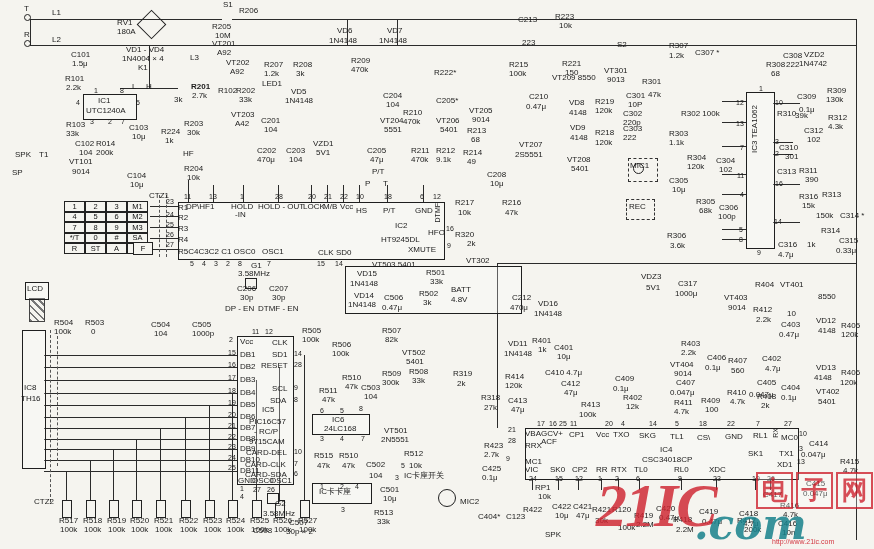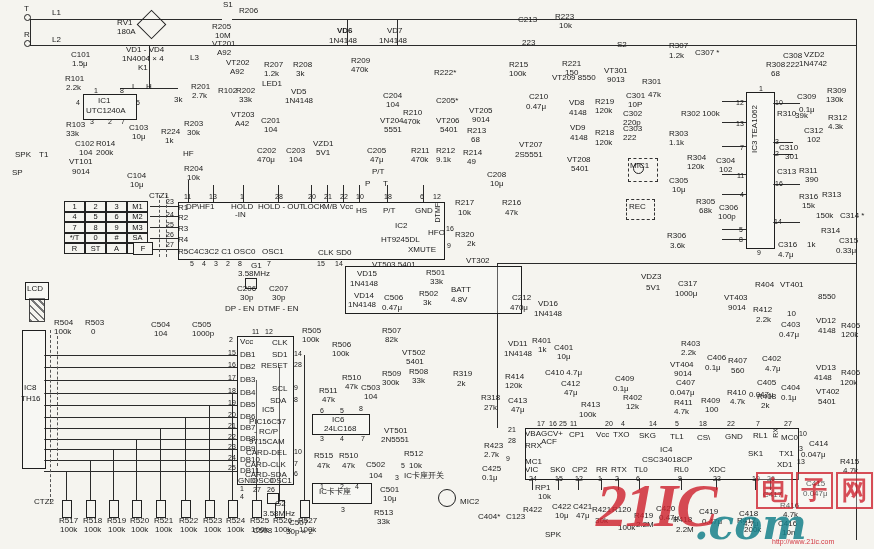--- a/index.html
+++ b/index.html
@@ -169,21 +169,21 @@
     <div class="lbl" style="left: 65px; top: 75px;">R101</div>
     <div class="lbl" style="left: 66px; top: 84px;">2.2k</div>
     <div class="lbl" style="left: 138px; top: 64px;">K1</div>
     <div class="lbl" style="left: 132px; top: 83px;">L</div>
     <div class="lbl" style="left: 146px; top: 83px;">H</div>
     <div class="lbl" style="left: 190px; top: 54px;">L3</div>
     <div class="lbl" style="left: 226px; top: 59px; text-align: center;">VT202</div>
     <div class="lbl" style="left: 230px; top: 68px;">A92</div>
     <div class="lbl" style="left: 170px; top: 87px; padding-left: 48px;">R102</div>
     <div class="lbl" style="left: 174px; top: 96px;">3k</div>
-    <div class="lbl" style="left: 191px; top: 83px;">R201</div>
+    <div class="lbl" style="left: 191px; top: 83px; font-weight: bold;">R201</div>
     <div class="lbl" style="left: 192px; top: 92px;">2.7k</div>
     <div class="lbl" style="left: 98px; top: 97px;">IC1</div>
     <div class="lbl" style="left: 86px; top: 107px;">UTC1240A</div>
     <div class="lbl" style="left: 94px; top: 87px; font-size: 7px;">1</div>
     <div class="lbl" style="left: 120px; top: 87px; font-size: 7px;">8</div>
     <div class="lbl" style="left: 76px; top: 99px; font-size: 7px;">4</div>
     <div class="lbl" style="left: 136px; top: 99px; font-size: 7px;">5</div>
     <div class="lbl" style="left: 90px; top: 118px; font-size: 7px;">3</div>
     <div class="lbl" style="left: 108px; top: 118px; font-size: 7px;">2</div>
     <div class="lbl" style="left: 121px; top: 118px; font-size: 7px;">7</div>
@@ -221,21 +221,21 @@
     <div class="lbl" style="left: 316px; top: 149px;">5V1</div>
     <div class="lbl" style="left: 15px; top: 151px;">SPK</div>
     <div class="lbl" style="left: 39px; top: 151px;">T1</div>
     <div class="lbl" style="left: 69px; top: 158px;">VT101</div>
     <div class="lbl" style="left: 72px; top: 168px;">9014</div>
     <div class="lbl" style="left: 12px; top: 169px; text-align: right;">SP</div>
     <div class="lbl" style="left: 127px; top: 172px;">C104</div>
     <div class="lbl" style="left: 130px; top: 181px;">10μ</div>
     <div class="lbl" style="left: 184px; top: 165px;">R204</div>
     <div class="lbl" style="left: 187px; top: 174px;">10k</div>
-    <div class="lbl" style="left: 337px; top: 27px; font-weight: bold;">VD6</div>
+    <div class="lbl" style="left: 337px; top: 27px;">VD6</div>
     <div class="lbl" style="left: 329px; top: 37px;">1N4148</div>
     <div class="lbl" style="left: 387px; top: 27px;">VD7</div>
     <div class="lbl" style="left: 379px; top: 37px;">1N4148</div>
     <div class="lbl" style="left: 351px; top: 57px;">R209</div>
     <div class="lbl" style="left: 351px; top: 66px;">470k</div>
     <div class="lbl" style="left: 383px; top: 92px;">C204</div>
     <div class="lbl" style="left: 386px; top: 101px;">104</div>
     <div class="lbl" style="left: 380px; top: 117px;">VT204</div>
     <div class="lbl" style="left: 384px; top: 126px;">5551</div>
     <div class="lbl" style="left: 403px; top: 109px;">R210</div>

